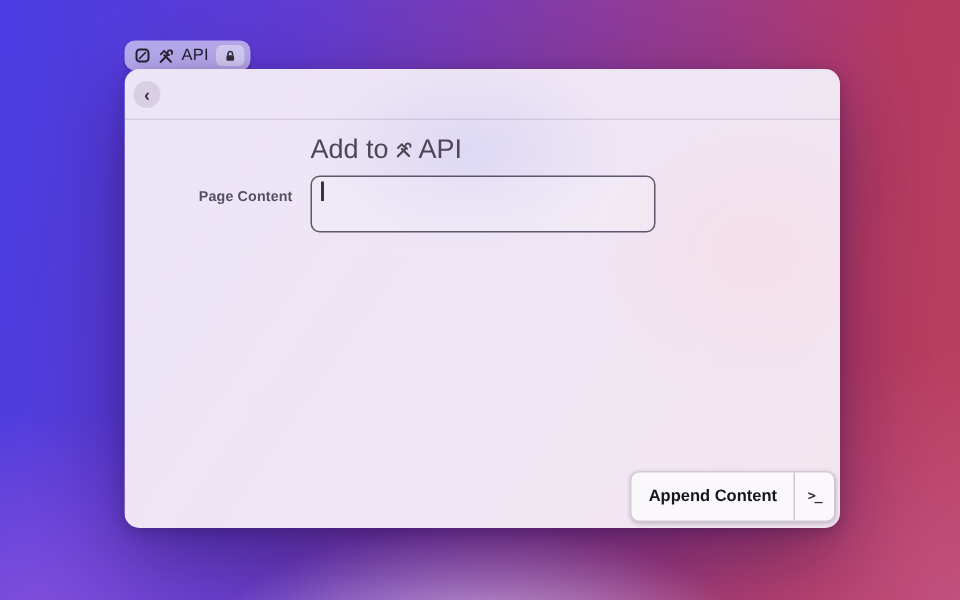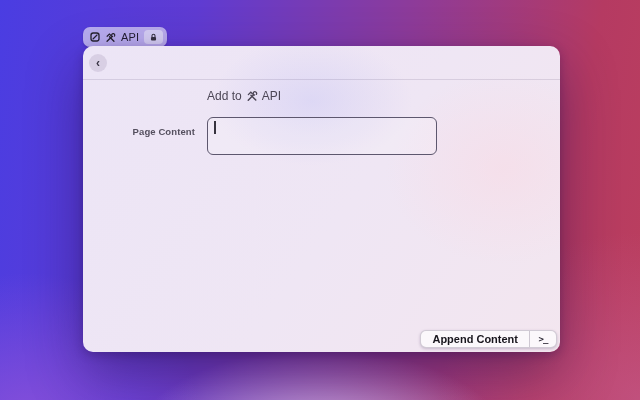--- a/index.html
+++ b/index.html
@@ -49,21 +49,21 @@
     position:absolute; left:6px; top:8px; width:18px; height:18px;
     border-radius:50%;
     background:rgba(110,95,135,.16);
     display:flex; align-items:center; justify-content:center;
     font-size:12px; font-weight:700; color:#3a3545; line-height:1;
     cursor:default; padding-bottom:1px;
   }
   .win-title {
     position:absolute; left:124px; top:43px;
     display:flex; align-items:center; gap:4px;
-    font-size:12px; color:#4c4656;
+    font-size:18px; color:#4c4656;
   }
   .form-row { position:absolute; left:0; top:71px; width:100%; }
   .field-label {
     position:absolute; right:365px; top:9px; width:200px;
     text-align:right;
     font-size:9.5px; font-weight:700; color:#55505f; letter-spacing:.1px;
   }
   .textarea-wrap {
     position:absolute; left:124px; top:0; width:230px; height:38px;
   }
@@ -77,21 +77,21 @@
     font-size:11px; color:#2b2836;
     padding:4px 6px;
   }
   .caret {
     position:absolute; left:7px; top:4px; width:1.5px; height:13px;
     background:#37333f; pointer-events:none;
   }
 
   
   .footer-control {
-    position:absolute; right:3px; bottom:4px; height:18px;
+    position:absolute; right:3px; bottom:4px; height:34px;
     display:flex; align-items:stretch;
     background:#fbf8fb;
     border-radius:6px;
     border:1px solid rgba(100,85,115,.28);
     box-shadow:0 1px 3px rgba(40,20,70,.22);
     overflow:hidden;
   }
   .seg-primary {
     display:flex; align-items:center;
     padding:0 11px;

